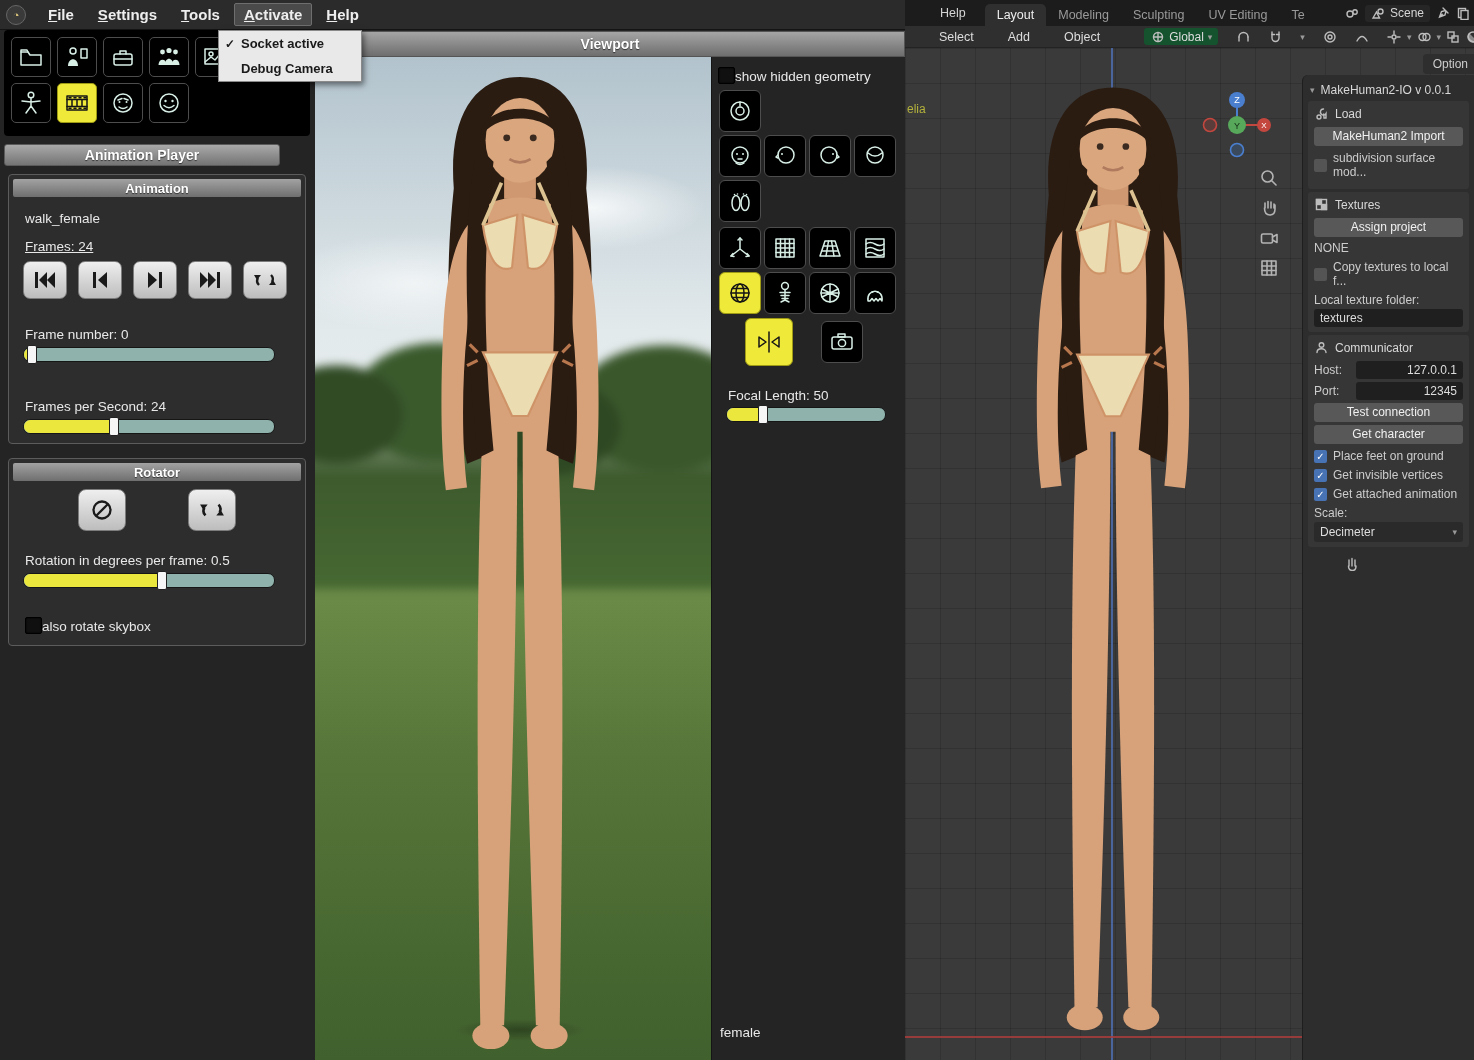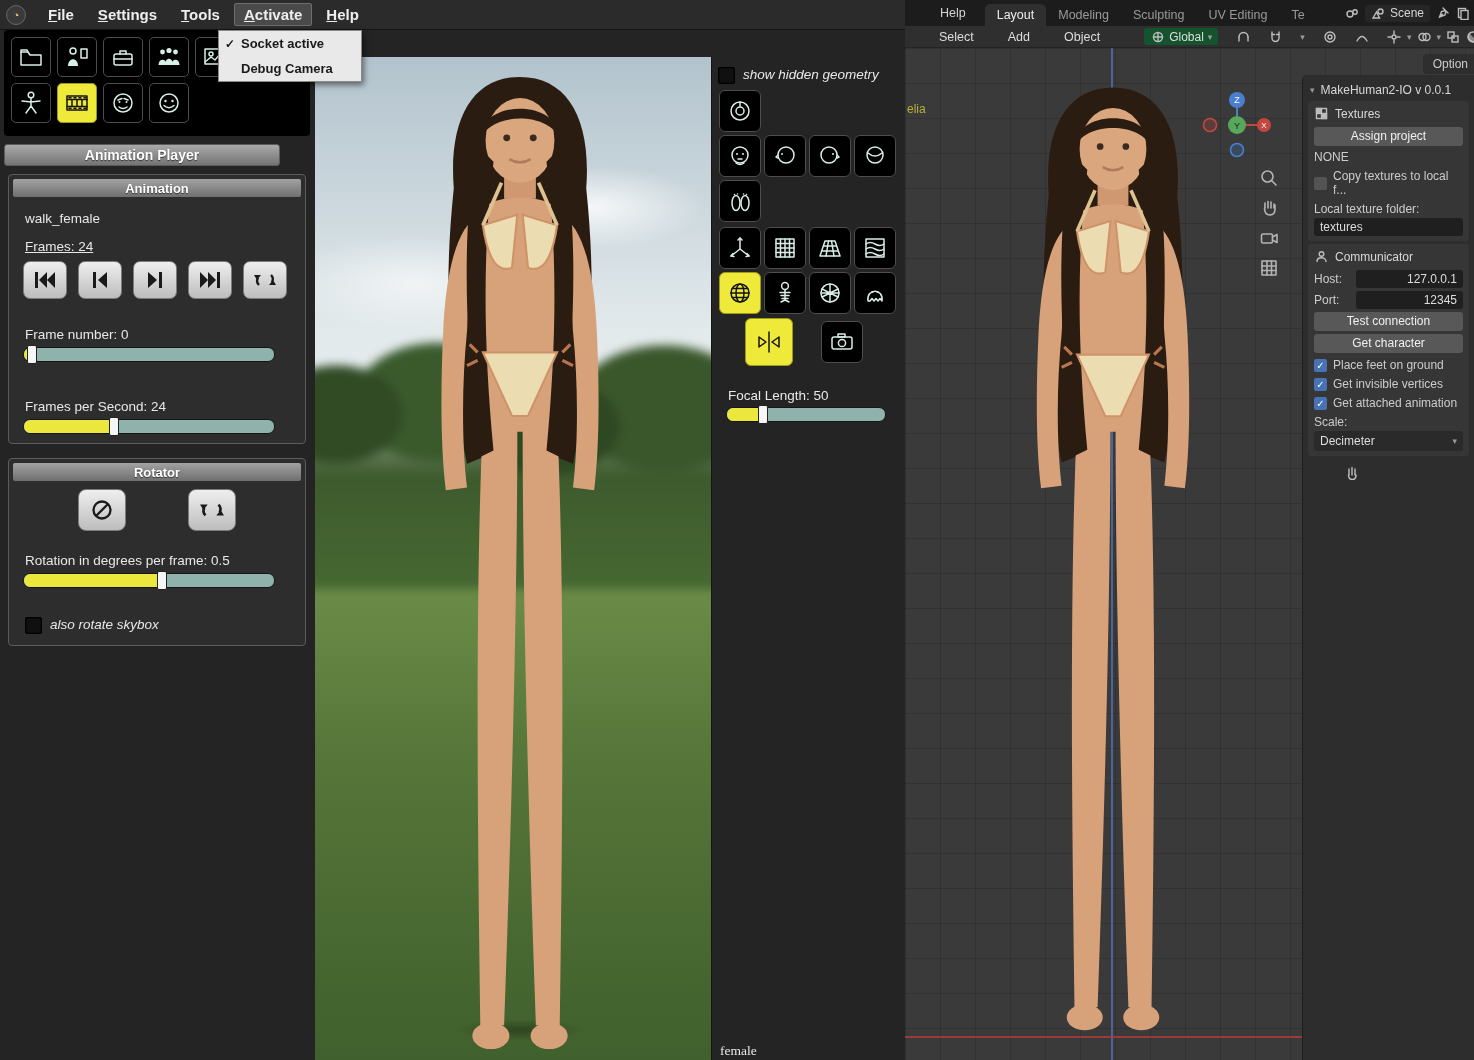--- a/index.html
+++ b/index.html
@@ -41,21 +41,21 @@
   .tbtn .g{fill:#1a1a1a;}
   .rbtn{width:46px;height:40px;background:linear-gradient(#efefef,#bdbdbd);border:1px solid #7c7c7c;
     border-radius:8px;display:flex;align-items:center;justify-content:center;}
   .slider{position:absolute;left:14px;width:250px;height:13px;background:#8fb2ac;border:1px solid #161616;
     border-radius:7px;overflow:visible;}
   .slider .fill{position:absolute;left:0;top:0;bottom:0;background:#ece73d;border-radius:7px 0 0 7px;}
   .slider .handle{position:absolute;top:-3px;width:10px;height:19px;background:#f6f6f6;border:1px solid #222;
     border-radius:2px;box-sizing:border-box;}
   .mh-check{width:15px;height:15px;background:#101010;border:1px solid #000;box-shadow:inset 0 0 2px #000;
     display:inline-block;border-radius:2px;flex:0 0 auto;}
-  .checkrow{position:absolute;display:flex;align-items:flex-start;gap:8px;color:#e8e8e8;font-size:13.5px;font-style:italic;}
+  .checkrow{position:absolute;display:flex;align-items:flex-end;color:#e8e8e8;font-size:13.5px;}
 
   #mh-vptitle{position:absolute;left:315px;top:31px;width:590px;height:26px;
     background:linear-gradient(#a5a5a5,#6e6e6e);border:1px solid #555;box-sizing:border-box;
     color:#fff;font-weight:bold;font-size:14px;display:flex;align-items:center;justify-content:center;text-shadow:0 1px 1px #333;}
   #mh-scene{position:absolute;left:315px;top:57px;width:396px;height:1003px;overflow:hidden;background:#9fb48f;}
   .sky{position:absolute;left:0;right:0;top:0;height:50%;
     background:radial-gradient(160px 60px at 70% 30%,rgba(255,255,255,.8),transparent 70%),
                radial-gradient(200px 70px at 25% 45%,rgba(255,255,255,.6),transparent 70%),
                linear-gradient(#b2c3cd,#e3eaec 55%,#eef2f1);}
   .grass{position:absolute;left:0;right:0;top:47%;bottom:0;
@@ -330,20 +330,21 @@
           <span class="fill" style="width:55%;"></span>
             <span class="handle" style="left:calc(55% - 5px);"></span>
           </div>
         <div class="checkrow" style="top:158px;left:16px;">
           <span class="mh-check"></span>
           <span>also rotate skybox</span>
         </div>
       </div>
     </div>
 
+    <div id="mh-vptitle">Viewport</div>
 
     <div id="mh-scene">
       <div class="sky"></div>
       <div class="grass"></div>
       <div class="trees"></div>
       <div class="fig-shadow" style="left:140px;top:962px;width:130px;height:22px;"></div>
       <svg class="figure" style="left:112px;top:4px;" width="186" height="996" viewBox="25 0 70 376">
           <use href="#fig"></use>
         </svg>
     </div>
@@ -468,21 +469,21 @@
             <rect x="9" y="5" width="7" height="3"></rect>
           </svg>
         </span>
 
       <div class="mh-text" style="top:331px;left:16px;">Focal Length: 50</div>
       <div class="slider" style="top:350px;width:158px;">
         <span class="fill" style="width:23%;"></span>
           <span class="handle" style="left:calc(23% - 5px);"></span>
         </div>
 
-      <div class="mh-text" style="bottom:1px;left:8px;font-family:Liberation Serif, serif;">female</div>
+      <div class="mh-text" style="bottom:20px;left:8px;">female</div>
     </div>
 
     <div id="mh-dropdown">
       <div class="dd-item">
         <span class="dd-check">✓</span>
         <span>Socket active</span>
       </div>
       <div class="dd-item">
         <span class="dd-check"></span>
         <span>Debug Camera</span>
@@ -647,20 +648,36 @@
           </svg>
         </span>
     </div>
 
     <aside id="bl-sidebar">
       <div class="bp-head">
         <span class="caret">▾</span>
         <span>MakeHuman2-IO v 0.0.1</span>
       </div>
 
+      <div class="bp-body">
+        <div class="bp-head" style="padding:0 0 3px 0;">
+          <span class="tinyicon">
+            <svg width="13" height="13">
+                <path d="M8.5,2 a3,3 0 1 0 2.5,4.5 L11,11 l-2,0 -0.2,-4"></path>
+                <circle cx="4" cy="10" r="2"></circle>
+              </svg>
+            </span>
+          <span>Load</span>
+        </div>
+        <div class="bl-btn">MakeHuman2 Import</div>
+        <div class="bl-checkrow">
+          <span class="bl-check"></span>
+          <span>subdivision surface mod...</span>
+        </div>
+      </div>
 
       <div class="bp-body">
         <div class="bp-head" style="padding:0 0 3px 0;">
           <span class="tinyicon">
             <svg width="13" height="13">
                 <rect x="1.5" y="1.5" width="10" height="10"></rect>
                 <rect x="1.5" y="1.5" width="5" height="5" fill="#bdbdbd"></rect>
                 <rect x="6.5" y="6.5" width="5" height="5" fill="#bdbdbd"></rect>
               </svg>
             </span>

